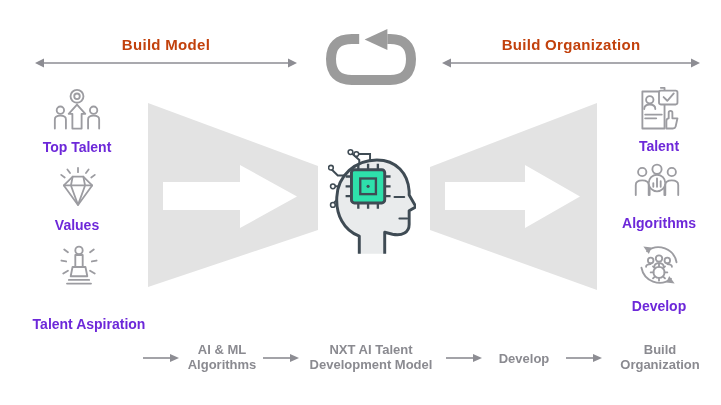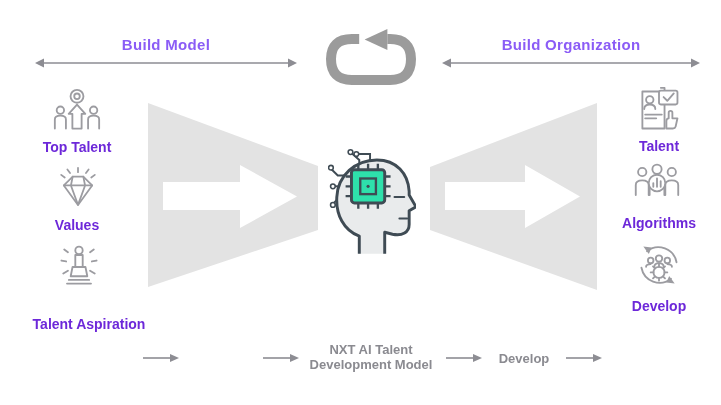--- a/index.html
+++ b/index.html
@@ -2,21 +2,21 @@
 <html><head>
 <meta charset="utf-8">
 <style>
   html,body{margin:0;padding:0;background:#ffffff;}
   .canvas{
     position:relative;width:721px;height:405px;background:#ffffff;overflow:hidden;
     font-family:"Liberation Sans","DejaVu Sans",sans-serif;
   }
   .abs{position:absolute;}
   .top-label{
-    font-size:15px;font-weight:700;color:#8b5cf6;text-align:center;letter-spacing:.3px;
+    font-size:15px;font-weight:700;color:#c2410c;text-align:center;letter-spacing:.3px;
   }
   .side-label{
     font-size:14px;font-weight:700;color:#6d28d9;text-align:center;line-height:16px;
   }
   .flow-step{
     font-size:13px;font-weight:700;color:#8a8a90;text-align:center;line-height:15px;
     white-space:pre-line;
   }
   svg{display:block;}
   .icon-stroke{stroke:#9c9ca1;fill:none;stroke-width:2;stroke-linecap:round;stroke-linejoin:round;}
@@ -163,20 +163,22 @@
     </svg>
     <div class="abs side-label" style="left:599px;top:298px;width:120px;">Develop</div>
   </div>
 
 
   <svg class="abs" style="left:143px;top:353px;" width="36" height="10" viewBox="0 0 36 10">
     <line x1="0" y1="5" x2="28" y2="5" stroke="#8d8d93" stroke-width="1.6"></line>
     <polygon points="27,1 36,5 27,9" fill="#8d8d93"></polygon>
   </svg>
 
+  <div class="abs flow-step" style="left:172px;top:342px;width:100px;">AI &amp; ML
+Algorithms</div>
 
   <svg class="abs" style="left:263px;top:353px;" width="36" height="10" viewBox="0 0 36 10">
     <line x1="0" y1="5" x2="28" y2="5" stroke="#8d8d93" stroke-width="1.6"></line>
     <polygon points="27,1 36,5 27,9" fill="#8d8d93"></polygon>
   </svg>
 
   <div class="abs flow-step" style="left:301px;top:342px;width:140px;">NXT AI Talent
 Development Model</div>
 
   <svg class="abs" style="left:446px;top:353px;" width="36" height="10" viewBox="0 0 36 10">
@@ -184,14 +186,16 @@
     <polygon points="27,1 36,5 27,9" fill="#8d8d93"></polygon>
   </svg>
 
   <div class="abs flow-step" style="left:484px;top:351px;width:80px;">Develop</div>
 
   <svg class="abs" style="left:566px;top:353px;" width="36" height="10" viewBox="0 0 36 10">
     <line x1="0" y1="5" x2="28" y2="5" stroke="#8d8d93" stroke-width="1.6"></line>
     <polygon points="27,1 36,5 27,9" fill="#8d8d93"></polygon>
   </svg>
 
+  <div class="abs flow-step" style="left:610px;top:342px;width:100px;">Build
+Organization</div>
 
 </div>
 
 </body></html>

